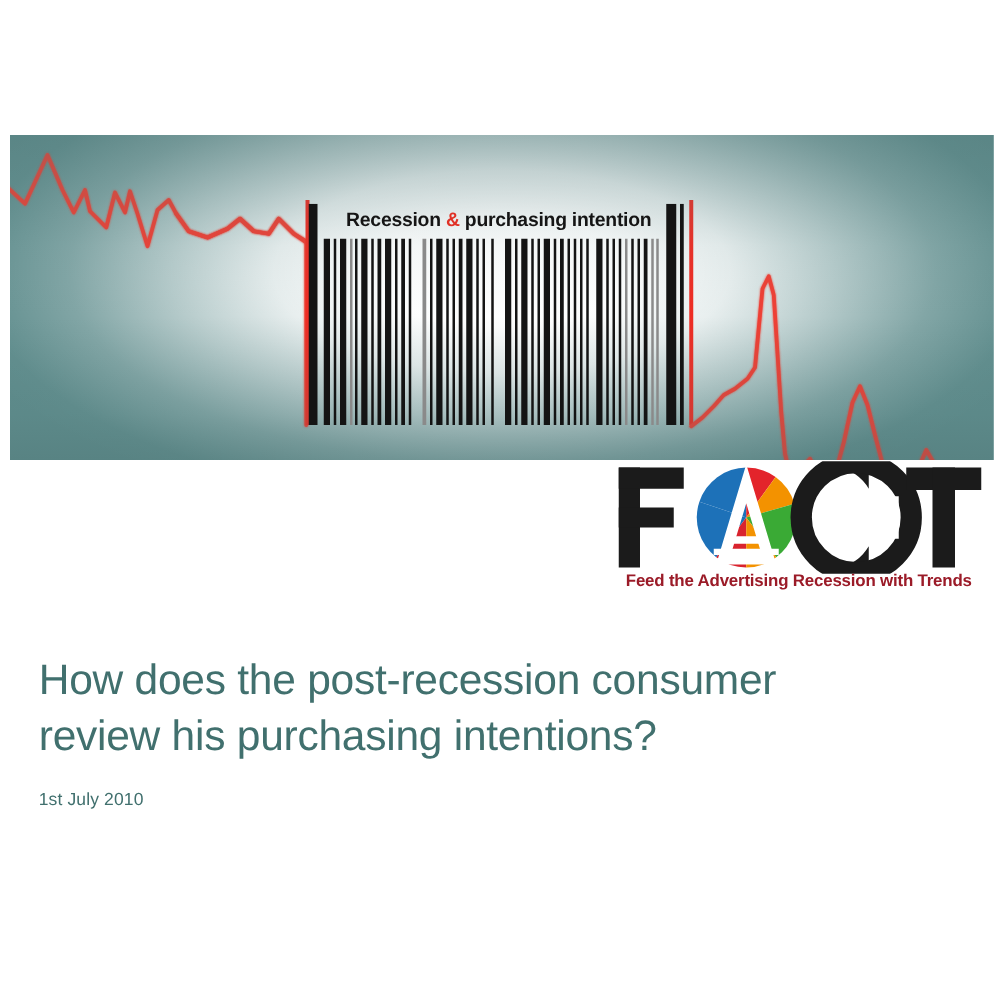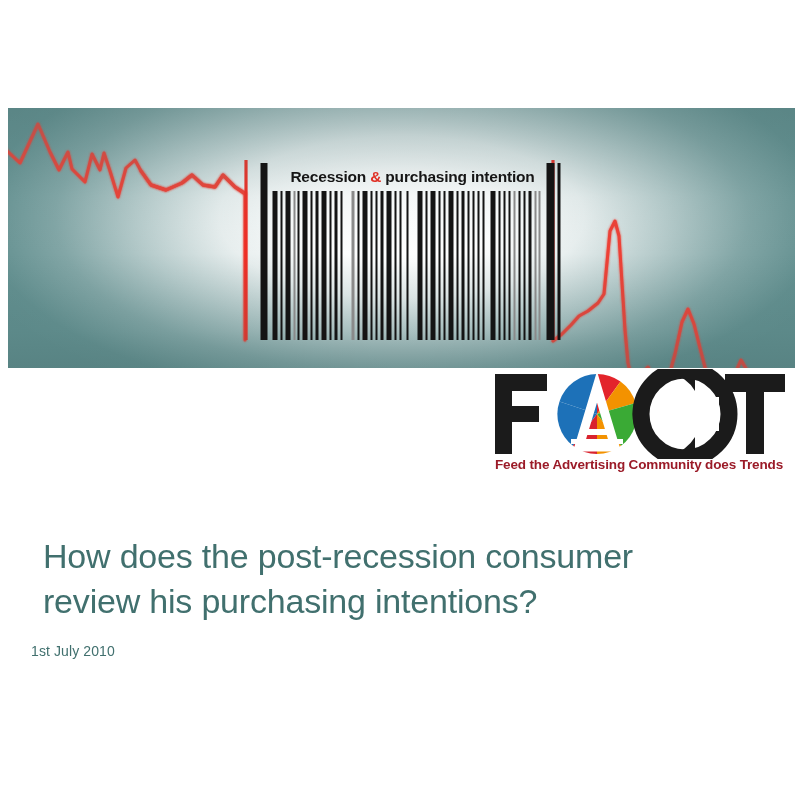--- a/index.html
+++ b/index.html
@@ -66,21 +66,20 @@
     left: 0; top: 0;
   }
 
   
   .barcode {
     position: absolute;
     left: 245px;
     top: 163px;
     width: 307px;
     height: 137px;
-    padding-left: 27px;
   }
   .bc-title {
     position: absolute;
     left: 0; top: 0;
     width: 100%;
     height: 27px;
     line-height: 27px;
     white-space: nowrap;
     font-family: "Liberation Sans", sans-serif;
     font-weight: bold;
@@ -128,21 +127,21 @@
     left: 31px;
     top: 522px;
     width: 740px;
   }
   .slide-title {
     font-family: "Liberation Sans", sans-serif;
     font-size: 34px;
     line-height: 45px;
     font-weight: normal;
     color: #41706e;
-    margin: 12px;
+    margin: 0;
     letter-spacing: -0.2px;
   }
   .slide-date {
     margin-top: 19px;
     font-family: "Liberation Sans", sans-serif;
     font-size: 14px;
     font-weight: normal;
     color: #41706e;
     letter-spacing: 0.1px;
   }
@@ -286,21 +285,21 @@
         <path d="M206,22 A34,40 0 1,0 206,68 L206,85 A44,44 0 1,1 206,5 Z" fill="#1b1b1b"></path>
         <circle cx="196" cy="45" r="44" fill="none" stroke="#1b1b1b" stroke-width="17"></circle>
         <rect x="196" y="28" width="34" height="34" fill="#ffffff"></rect>
       </g>
 
       <g>
         <rect x="236" y="5" width="60" height="18" fill="#1b1b1b"></rect>
         <rect x="257" y="5" width="18" height="80" fill="#1b1b1b"></rect>
       </g>
     </svg>
-    <div class="logo-tagline">Feed the Advertising Community does Trends</div>
+    <div class="logo-tagline">Feed the Advertising Recession with Trends</div>
   </div>
 
   <div class="title-block">
     <h1 class="slide-title">
       <span>How does the post-recession consumer</span><br>
       <span>review his purchasing intentions?</span>
     </h1>
     <div class="slide-date">1st July 2010</div>
   </div>
 

